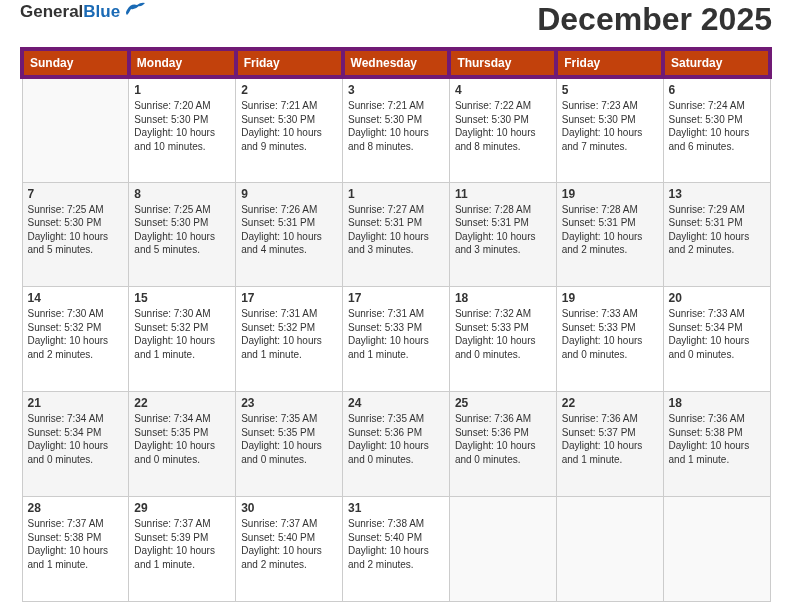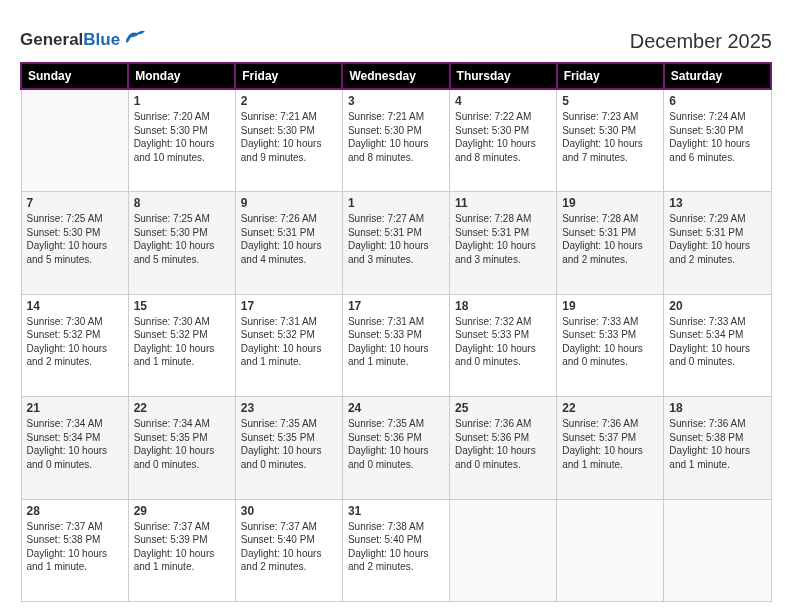--- a/index.html
+++ b/index.html
@@ -6,21 +6,21 @@
     body {
       width: 792px;
       height: 612px;
       font-family: Arial, sans-serif;
       background: #fff;
       overflow: hidden;
     }
     .page {
       width: 792px;
       height: 612px;
-      padding: 30px 20px 10px 20px;
+      padding: 2px 20px 10px 20px;
       display: flex;
       flex-direction: column;
     }
     .header {
       display: flex;
       justify-content: space-between;
       align-items: flex-start;
       margin-bottom: 10px;
     }
     .logo {
@@ -31,43 +31,43 @@
     .logo-text {
       font-size: 18px;
       font-weight: bold;
       color: #333;
       line-height: 1.1;
     }
     .title-block {
       text-align: right;
     }
     .month-title {
-      font-size: 20px;
-      font-weight: normal;
+      font-size: 32px;
+      font-weight: bold;
       color: #333;
       line-height: 1.1;
     }
     .location {
       font-size: 14px;
       color: #555;
     }
     .calendar {
       flex: 1;
       border: 1px solid #ccc;
       border-collapse: collapse;
       width: 100%;
       table-layout: fixed;
     }
     .calendar th {
-      background: #000000;
+      background: #c2410c;
       color: #fff;
       text-align: left;
       padding: 5px 6px;
       font-size: 12px;
-      border: 2px solid #701a75;
+      border: 4px solid #701a75;
     }
     .calendar td {
       border: 1px solid #ccc;
       vertical-align: top;
       padding: 4px 5px;
       font-size: 10px;
       color: #333;
       background: #fff;
       height: 88px;
     }

